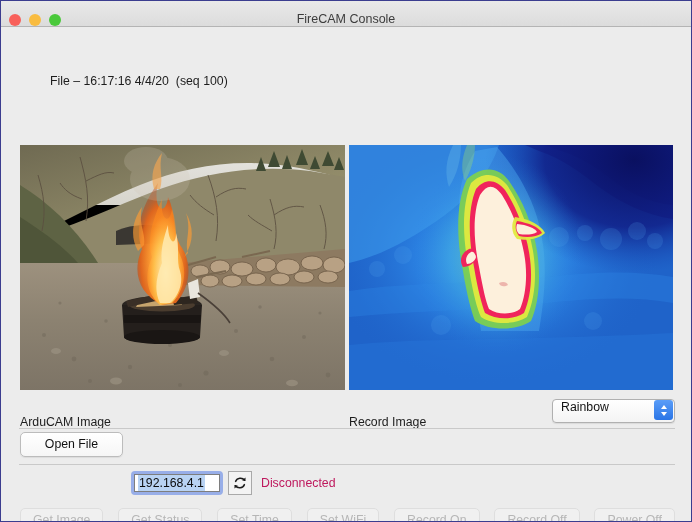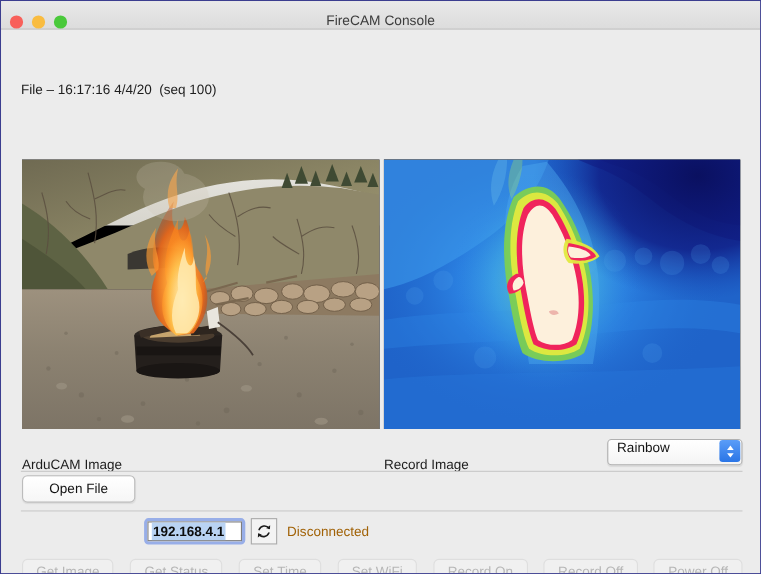--- a/index.html
+++ b/index.html
@@ -61,21 +61,21 @@
     left: 18px;
     top: 16px;
     right: 18px;
     font-size: 12.3px;
     color: #1d1d1d;
   }
   .info-row { display: flex; }
   .info-col-left  { width: 330px; white-space: pre; }
   .info-col-mid   { width: 150px; white-space: pre; }
   .info-col-right { white-space: pre; }
-  .info-line { height: 21px; line-height: 21px; white-space: pre; }
+  .info-line { height: 21px; line-height: 21px; white-space: pre; margin-left: 31px; }
   .indent { padding-left: 14px; }
 
   
   .img-box {
     position: absolute;
     overflow: hidden;
     background: #000;
   }
   #arducam-image {
     left: 19px;
@@ -182,21 +182,20 @@
     padding: 0;
   }
   .ipfield-inner {
     position: absolute;
     left: 0; top: 0; right: 0; bottom: 0;
     border: 1px solid #7e7e7e;
     background: #ffffff;
     display: flex;
     align-items: flex-start;
     padding-left: 3px;
-    font-weight: bold;
   }
   .ipfield-text {
     font-size: 12.3px;
     color: #0c0c0c;
     background: #b9d3f3;
     padding: 1px 1px;
   }
 
   
   #refresh-button {
@@ -211,21 +210,21 @@
     display: flex;
     align-items: center;
     justify-content: center;
     cursor: default;
   }
   #connection-status {
     position: absolute;
     left: 260px;
     top: 449px;
     font-size: 12.3px;
-    color: #a16207;
+    color: #be185d;
   }
 
   
   .action-row {
     position: absolute;
     left: 19px;
     top: 481px;
     width: 655px;
     display: flex;
     justify-content: space-between;

